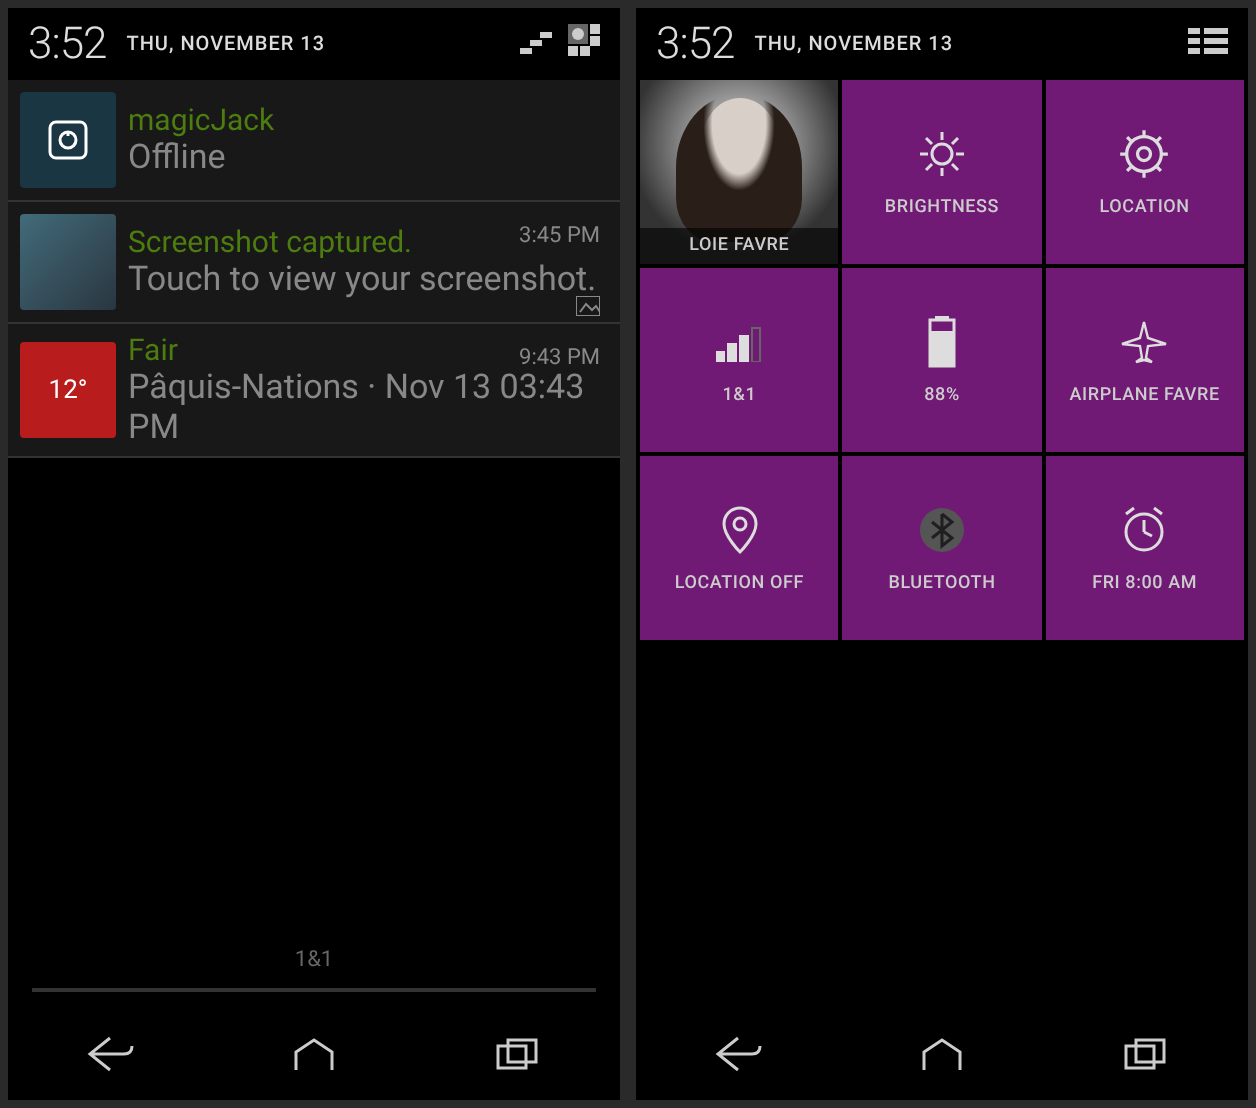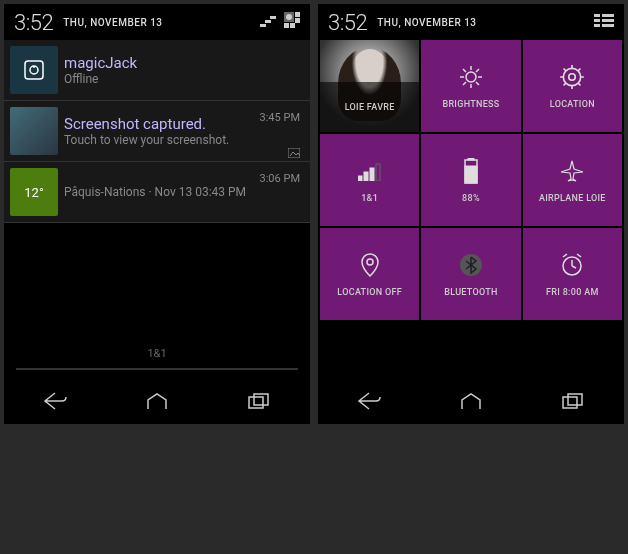--- a/index.html
+++ b/index.html
@@ -1,48 +1,48 @@
 <!DOCTYPE html>
 <html><head>
 <meta charset="utf-8">
 <style>
 * { margin: 0; padding: 0; box-sizing: border-box; }
 body { background: #2a2a2a; display: flex; gap: 8px; padding: 4px; font-family: Roboto, Arial, sans-serif; }
-.screen { width: 306px; height: 420px; background: #000; position: relative; overflow: hidden; }
+.screen { width: 306px; height: 546px; background: #000; position: relative; overflow: hidden; }
 .statusbar { height: 36px; display: flex; align-items: center; padding: 0 10px; color: #ddd; }
 .time { font-size: 22px; font-weight: 300; letter-spacing: -0.5px; }
 .date { font-size: 10px; font-weight: 500; margin-left: 10px; letter-spacing: 0.5px; }
 .spacer { flex: 1; }
 .sb-icons { display: flex; gap: 8px; align-items: center; }
 
 .notif-area { background: rgba(25,25,25,0.95); }
 .notif { display: flex; align-items: center; border-bottom: 1px solid #333; min-height: 60px; position: relative; }
 .notif-icon { width: 48px; height: 48px; margin: 6px; display: flex; align-items: center; justify-content: center; flex-shrink: 0; border-radius: 2px; font-size: 16px; }
 .notif-icon.magicjack { background: #1a3642; color: #fff; }
 .notif-icon.screenshot { background: linear-gradient(135deg, #426b7a, #2a3640); }
-.notif-icon.weather { background: #4d7c0f; color: #fff; font-size: 13px; font-weight: 400; }
+.notif-icon.weather { background: #b91c1c; color: #fff; font-size: 13px; font-weight: 400; }
 .notif-body { flex: 1; padding: 4px 0; }
-.notif-title { color: #c4b5fd; font-size: 15px; }
-.notif-sub { color: #888; font-size: 12px; }
+.notif-title { color: #4d7c0f; font-size: 15px; }
+.notif-sub { color: #888; font-size: 17px; }
 .notif-time { color: #888; font-size: 11px; position: absolute; top: 10px; right: 10px; }
 .notif-pic { position: absolute; bottom: 8px; right: 10px; width: 12px; height: 10px; }
 
 .footer-label { text-align: center; color: #666; font-size: 11px; padding: 8px 0; position: absolute; bottom: 56px; left: 0; right: 0; }
 .footer-bar { position: absolute; bottom: 54px; left: 12px; right: 12px; height: 2px; background: #333; }
 
 .navbar { position: absolute; bottom: 0; left: 0; right: 0; height: 46px; background: #000; display: flex; justify-content: space-around; align-items: center; }
 .navbtn { width: 70px; height: 30px; display: flex; align-items: center; justify-content: center; }
 
 .qs-grid { display: grid; grid-template-columns: 1fr 1fr 1fr; gap: 2px; background: #000; padding: 0 2px; }
 .qs-tile { background: #701a75; height: 92px; display: flex; flex-direction: column; align-items: center; justify-content: center; gap: 8px; position: relative; }
 .qs-tile.user { padding: 0; justify-content: flex-end; align-items: flex-start; background: #2a2a2a; }
 .qs-tile.user .avatar { position: absolute; inset: 0; background: radial-gradient(circle at 50% 35%, #ccc 0%, #999 30%, #333 70%); }
 .qs-tile.user .avatar::before { content: ""; position: absolute; left: 30%; top: 10%; width: 40%; height: 55%; background: #d8d0c8; border-radius: 50% 50% 40% 40%; }
 .qs-tile.user .avatar::after { content: ""; position: absolute; left: 18%; top: 8%; width: 64%; height: 80%; background: radial-gradient(ellipse at 50% 20%, transparent 30%, #2a1f18 40%); border-radius: 50% 50% 30% 30%; }
-.qs-tile.user .qs-label { position: relative; z-index: 2; background: rgba(0,0,0,0.6); width: 100%; padding: 20px 6px; }
+.qs-tile.user .qs-label { position: relative; z-index: 2; background: rgba(0,0,0,0.6); width: 100%; padding: 4px 6px; }
 .qs-label { color: #ccc; font-size: 9px; font-weight: 500; letter-spacing: 0.3px; text-align: center; }
 .qs-icon { width: 28px; height: 28px; display: flex; align-items: center; justify-content: center; }
 .qs-icon svg { stroke: #ddd; fill: none; }
 </style>
 </head>
 <body>
 
 <div class="screen">
   <div class="statusbar">
     <span class="time">3:52</span>
@@ -87,23 +87,24 @@
       </div>
       <div class="notif-time">3:45 PM</div>
       <div class="notif-pic"><svg width="12" height="10">
             <rect x="0" y="0" width="12" height="10" fill="none" stroke="#888"></rect>
             <polyline points="2,8 5,4 8,7 10,5 12,8" fill="none" stroke="#888"></polyline>
           </svg></div>
     </div>
     <div class="notif">
       <div class="notif-icon weather">12°</div>
       <div class="notif-body">
+        <div class="notif-title">Fair</div>
         <div class="notif-sub">Pâquis-Nations · Nov 13  03:43 PM</div>
       </div>
-      <div class="notif-time">3:06 PM</div>
+      <div class="notif-time">9:43 PM</div>
     </div>
   </div>
 
   <div class="footer-label">1&amp;1</div>
   <div class="footer-bar"></div>
 
   <div class="navbar">
     <div class="navbtn">
         <svg width="26" height="20">
           <path d="M13 2 L3 10 L13 18 M3 10 H20 Q24 10 24 6" fill="none" stroke="#ccc" stroke-width="1.5"></path>
@@ -191,21 +192,21 @@
           </svg>
         </div>
       <div class="qs-label">88%</div>
     </div>
     <div class="qs-tile">
       <div class="qs-icon">
           <svg width="26" height="26">
             <path d="M13 3 L15 11 L24 14 L15 15 L14 21 L17 23 L13 22 L9 23 L12 21 L11 15 L2 14 L11 11 Z" stroke-width="1.2"></path>
           </svg>
         </div>
-      <div class="qs-label">AIRPLANE LOIE</div>
+      <div class="qs-label">AIRPLANE FAVRE</div>
     </div>
     <div class="qs-tile">
       <div class="qs-icon">
           <svg width="20" height="26">
             <path d="M10 2 C5 2 2 6 2 10 C2 16 10 24 10 24 C10 24 18 16 18 10 C18 6 15 2 10 2 Z" stroke-width="1.5"></path>
             <circle cx="10" cy="10" r="3" stroke-width="1.5"></circle>
           </svg>
         </div>
       <div class="qs-label">LOCATION OFF</div>
     </div>

